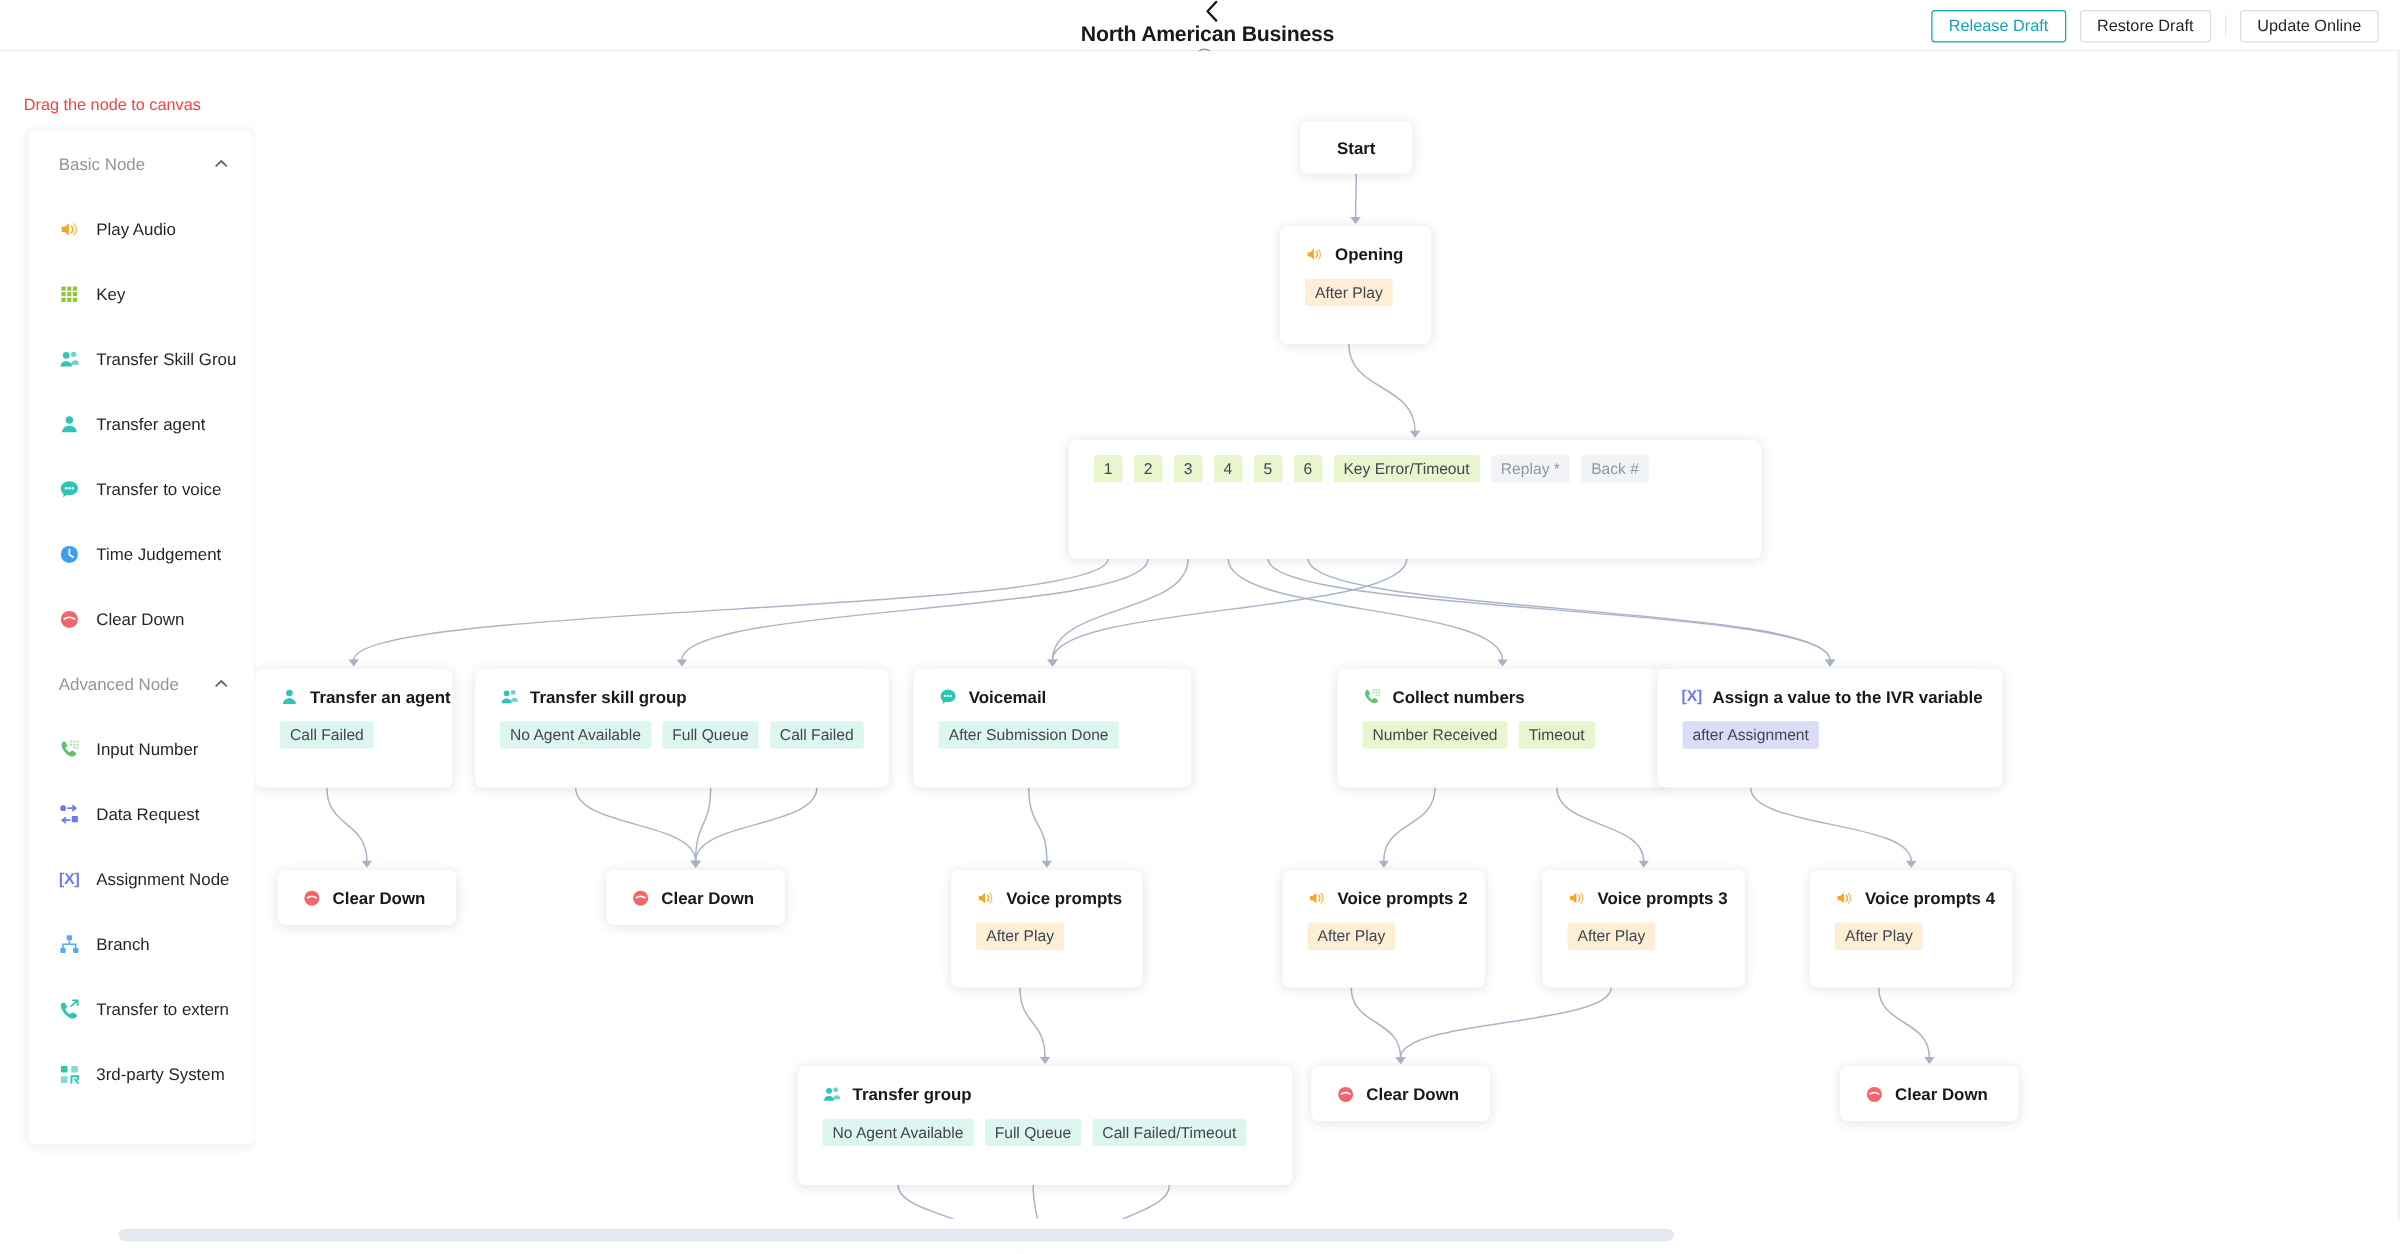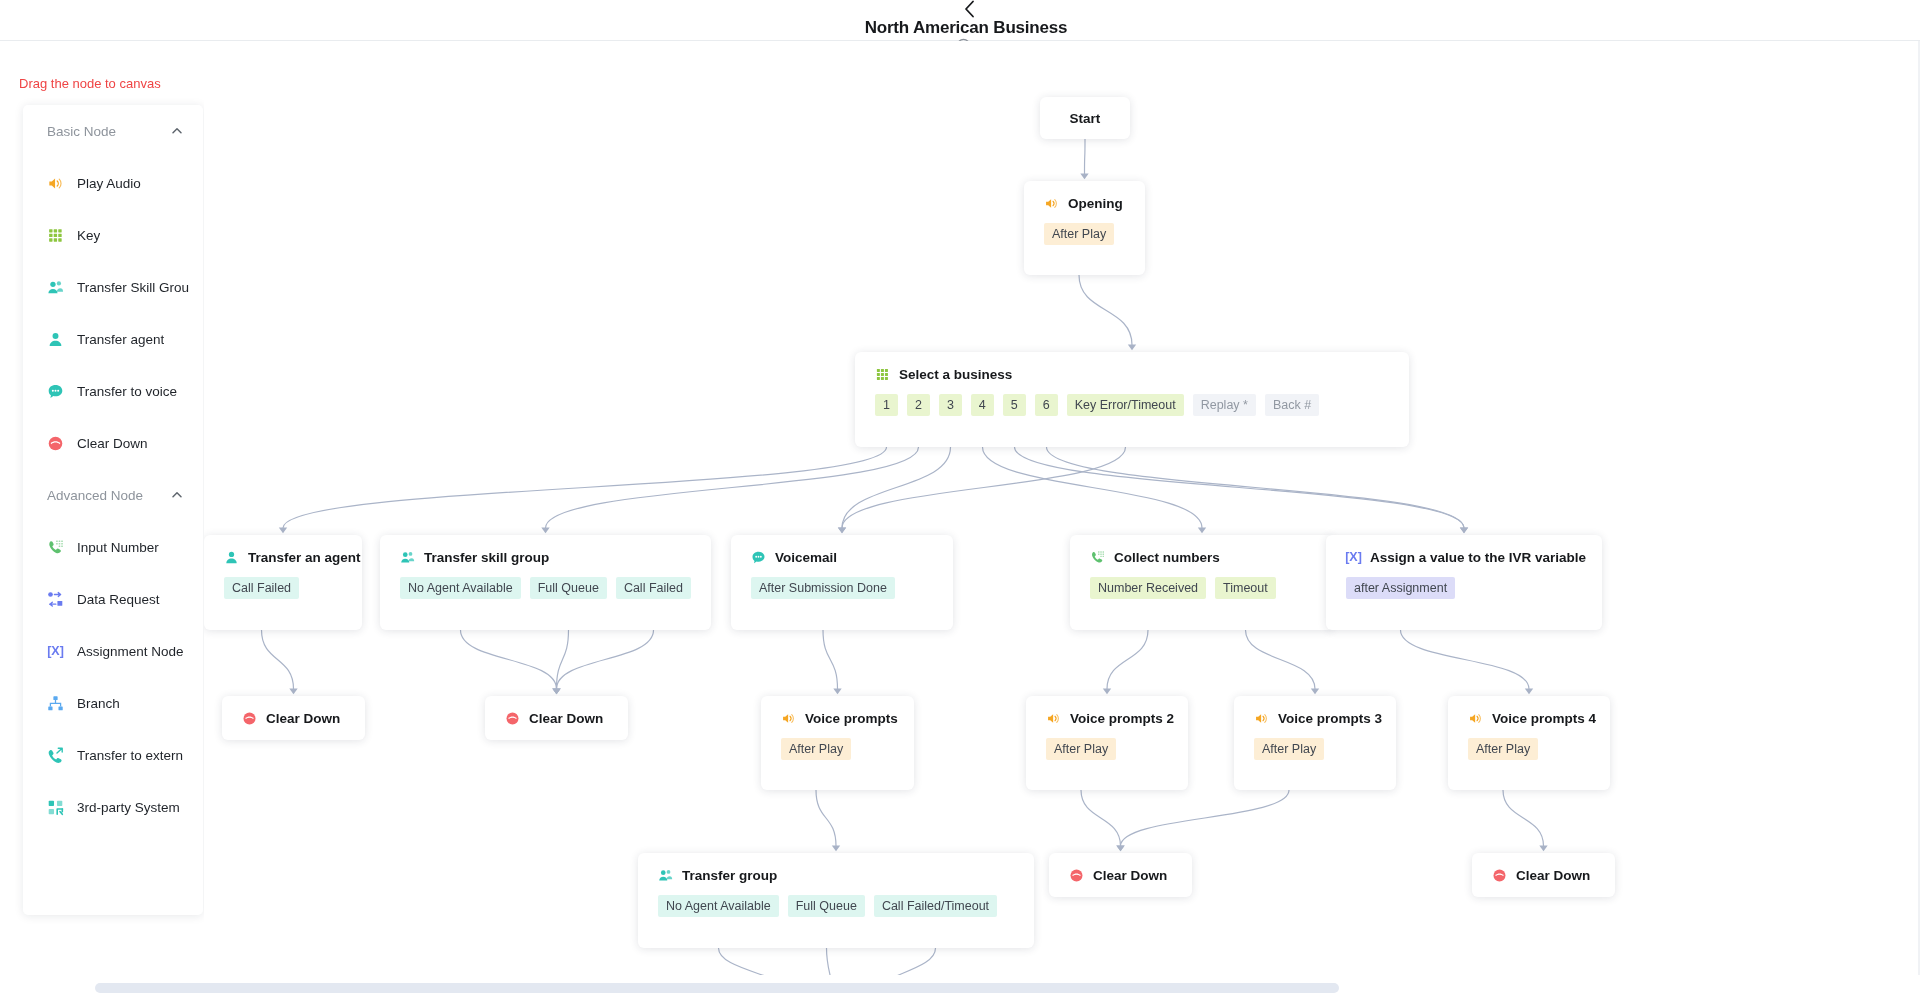--- a/index.html
+++ b/index.html
@@ -182,20 +182,26 @@
       </svg>
   </span>
   <span class="edit-icon">
     <svg width="15" height="15" viewBox="0 0 16 16">
         <path d="M11.3 2.2l2.5 2.5-8.1 8.1-3.2.7.7-3.2 8.1-8.1z" fill="none" stroke="#52585f" stroke-width="1.2" stroke-linejoin="round"></path>
       </svg>
   </span>
   <span class="status-chip">Released</span>
   <span class="draft-chip">New Draft Exist</span>
 
+  <div class="topbar-right">
+    <button class="btn primary-outline">Release Draft</button>
+    <button class="btn">Restore Draft</button>
+    <span class="vert-sep"></span>
+    <button class="btn">Update Online</button>
+  </div>
 </div>
 
 <div class="drag-hint">Drag the node to canvas</div>
 <div class="node-panel" id="node-panel">
     <div class="group-head">
       <span>Basic Node</span>
       <span class="caret">
         <svg width="12" height="12" viewBox="0 0 12 12">
           <path d="M2 7.7L6 3.8l4 3.9" stroke="#5f666e" stroke-width="1.5" fill="none" stroke-linecap="round" stroke-linejoin="round"></path>
         </svg>
@@ -250,20 +256,29 @@
     <div class="node-item">
       <span class="ico">
         <svg width="17" height="17" viewBox="0 0 16 16">
           <path d="M8 1.9c3.6 0 6.4 2.3 6.4 5.3S11.6 12.5 8 12.5c-.7 0-1.4-.1-2-.25L3.2 14l.5-2.4C2.3 10.6 1.6 9.1 1.6 7.2c0-3 2.8-5.3 6.4-5.3z" fill="#2ec4b6"></path>
           <circle cx="5.5" cy="7.2" r=".95" fill="#fff"></circle>
           <circle cx="8" cy="7.2" r=".95" fill="#fff"></circle>
           <circle cx="10.5" cy="7.2" r=".95" fill="#fff"></circle>
         </svg>
       </span>
       <span class="lbl">Transfer to voice</span>
+    </div>
+    <div class="node-item">
+      <span class="ico">
+        <svg width="17" height="17" viewBox="0 0 16 16">
+          <circle cx="8" cy="8" r="6.4" fill="#3b9ef0"></circle>
+          <path d="M8 4.2v4.1l2.8 1.7" stroke="#fff" stroke-width="1.3" fill="none" stroke-linecap="round" stroke-linejoin="round"></path>
+        </svg>
+      </span>
+      <span class="lbl">Time Judgement</span>
     </div>
     <div class="node-item">
       <span class="ico">
         <svg width="17" height="17" viewBox="0 0 16 16">
           <circle cx="8" cy="8" r="6.4" fill="#f4656a"></circle>
           <path d="M4.1 8.6c2.4-1.9 5.4-1.9 7.8 0l.7-1.1c-2.8-2.3-6.4-2.3-9.2 0z" fill="#fff"></path>
         </svg>
       </span>
       <span class="lbl">Clear Down</span>
     </div>
@@ -405,36 +420,20 @@
               <path d="M11.5 3.9a5.8 5.8 0 010 8.2" stroke="#f5a623" stroke-width="1.1" fill="none" stroke-linecap="round" opacity=".75"></path>
             </svg>
           </span>
           <span>Opening</span>
         </div>
         <div class="ports">
           <span class="port orange">After Play</span>
         </div>
       </div>
       <div class="fnode" id="n-select" style="left: 651px; top: 311px; width: 554px; height: 95px;">
-        <div class="title">
-          <span class="ico">
-            <svg width="15" height="15" viewBox="0 0 16 16">
-              <rect x="2" y="2" width="3.2" height="3.2" rx="0.4" fill="#8dc63f"></rect>
-              <rect x="6.3" y="2" width="3.2" height="3.2" rx="0.4" fill="#8dc63f"></rect>
-              <rect x="10.6" y="2" width="3.2" height="3.2" rx="0.4" fill="#8dc63f"></rect>
-              <rect x="2" y="6.3" width="3.2" height="3.2" rx="0.4" fill="#8dc63f"></rect>
-              <rect x="6.3" y="6.3" width="3.2" height="3.2" rx="0.4" fill="#8dc63f"></rect>
-              <rect x="10.6" y="6.3" width="3.2" height="3.2" rx="0.4" fill="#8dc63f"></rect>
-              <rect x="2" y="10.6" width="3.2" height="3.2" rx="0.4" fill="#8dc63f"></rect>
-              <rect x="6.3" y="10.6" width="3.2" height="3.2" rx="0.4" fill="#8dc63f"></rect>
-              <rect x="10.6" y="10.6" width="3.2" height="3.2" rx="0.4" fill="#8dc63f"></rect>
-            </svg>
-          </span>
-          <span>Select a business</span>
-        </div>
         <div class="ports">
           <span class="port green">1</span>
           <span class="port green">2</span>
           <span class="port green">3</span>
           <span class="port green">4</span>
           <span class="port green">5</span>
           <span class="port green">6</span>
           <span class="port green">Key Error/Timeout</span>
           <span class="port grey">Replay *</span>
           <span class="port grey">Back #</span>

